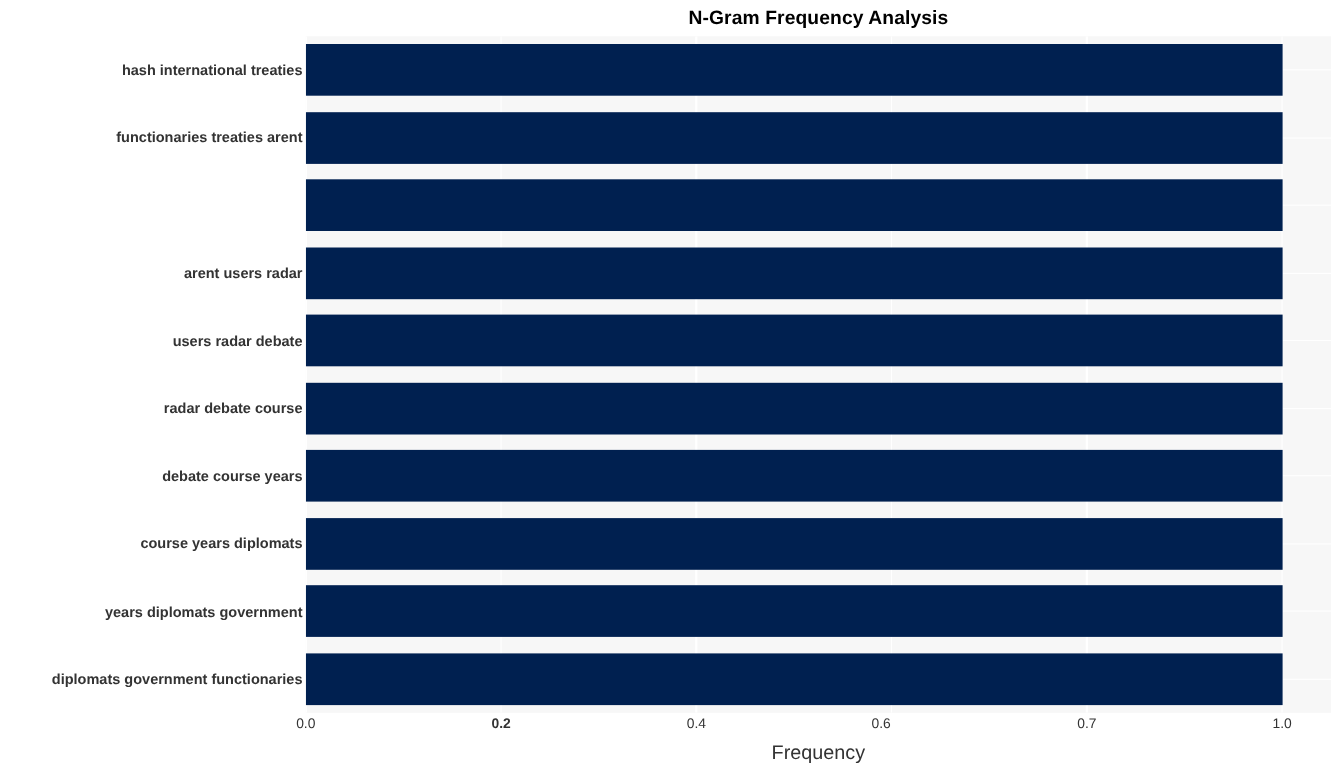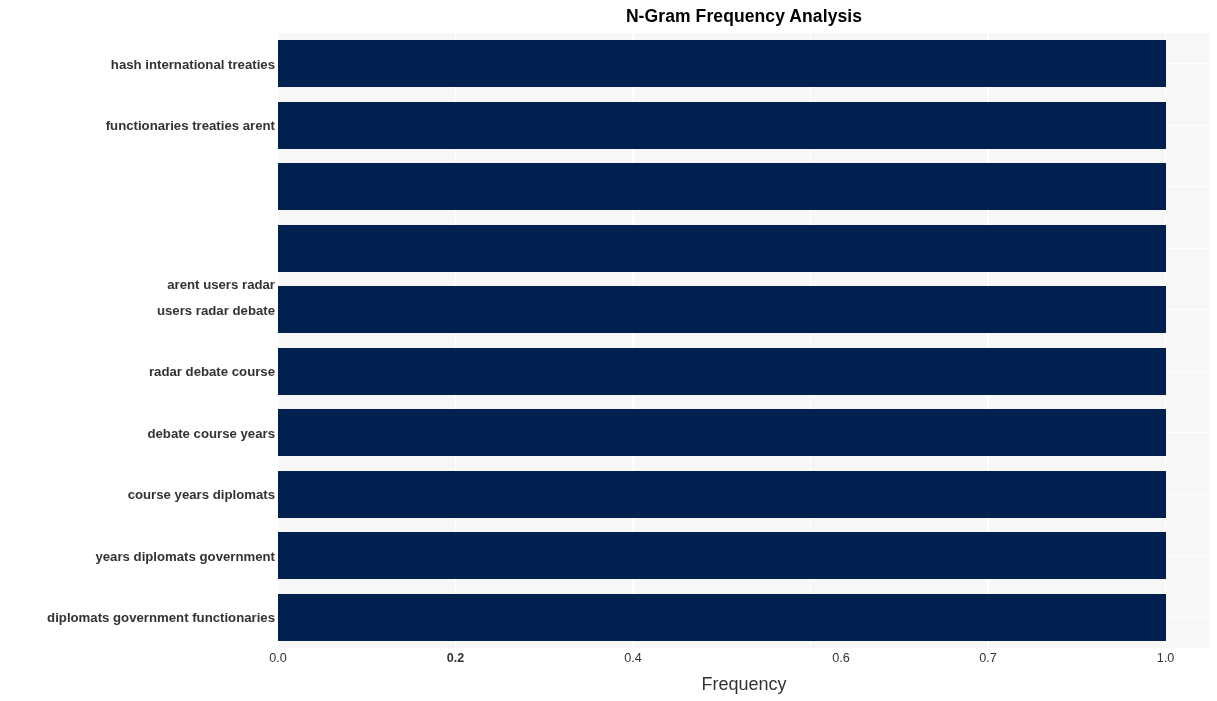--- a/index.html
+++ b/index.html
@@ -157,34 +157,34 @@
       <div class="bar" title="debate course years: 1" style="top: 376.38px; height: 46.74px; width: 887.619px; background: rgb(0, 32, 80);"></div>
       <div class="bar" title="course years diplomats: 1" style="top: 437.88px; height: 46.74px; width: 887.619px; background: rgb(0, 32, 80);"></div>
       <div class="bar" title="years diplomats government: 1" style="top: 499.38px; height: 46.74px; width: 887.619px; background: rgb(0, 32, 80);"></div>
       <div class="bar" title="diplomats government functionaries: 1" style="top: 560.88px; height: 46.74px; width: 887.619px; background: rgb(0, 32, 80);"></div>
     </div>
 
   <div id="ylabels">
 
   <div class="ylabel" style="top: 30.75px;">hash international treaties</div>
       <div class="ylabel" style="top: 92.25px;">functionaries treaties arent</div>
-      <div class="ylabel" style="top: 215.25px; margin-top: 36px;">arent users radar</div>
+      <div class="ylabel" style="top: 215.25px;">arent users radar</div>
       <div class="ylabel" style="top: 276.75px;">users radar debate</div>
       <div class="ylabel" style="top: 338.25px;">radar debate course</div>
       <div class="ylabel" style="top: 399.75px;">debate course years</div>
       <div class="ylabel" style="top: 461.25px;">course years diplomats</div>
       <div class="ylabel" style="top: 522.75px;">years diplomats government</div>
       <div class="ylabel" style="top: 584.25px;">diplomats government functionaries</div>
     </div>
 
   <div id="xticks">
 
   <div class="xtick" style="left: 278px;">0.0</div>
       <div class="xtick" style="left: 455.524px; font-weight: bold;">0.2</div>
       <div class="xtick" style="left: 633.048px;">0.4</div>
-      <div class="xtick" style="left: 841px;">0.6</div>
+      <div class="xtick" style="left: 801px;">0.6</div>
       <div class="xtick" style="left: 988.095px;">0.7</div>
       <div class="xtick" style="left: 1165.62px;">1.0</div>
     </div>
 
   <div id="xaxis-title">Frequency</div>
 
 </div>
 
 </body></html>

